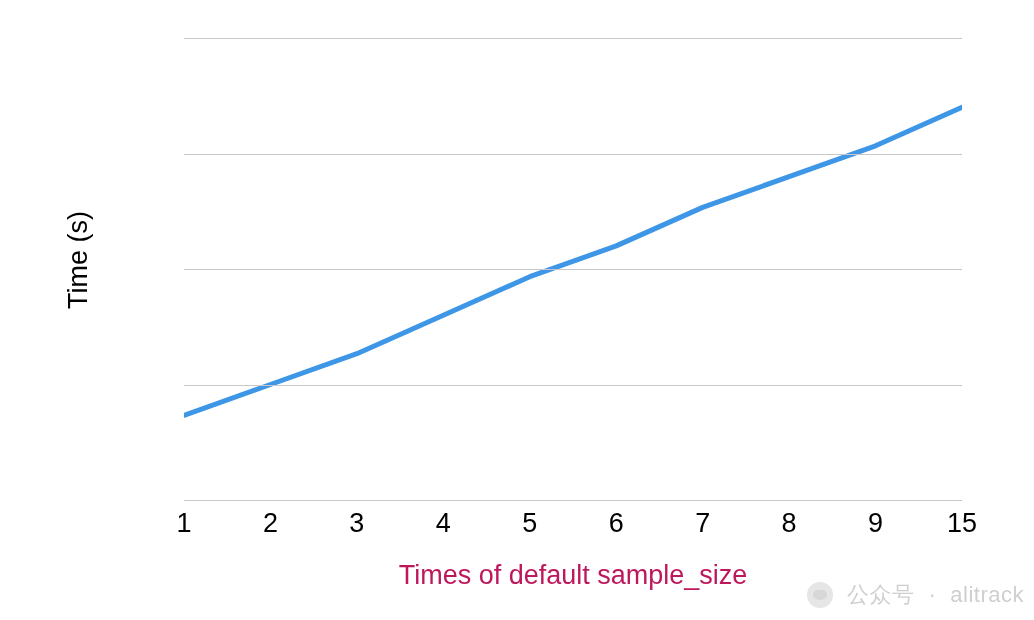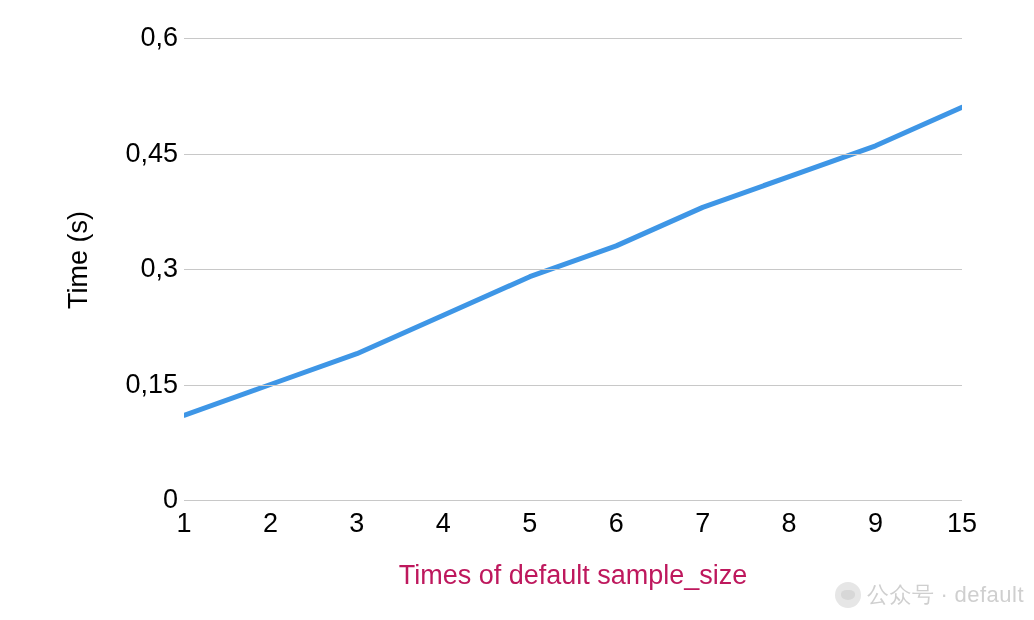--- a/index.html
+++ b/index.html
@@ -81,21 +81,21 @@
     }
     .watermark {
       position: absolute;
       right: 10px;
       bottom: 10px;
       font-size: 22px;
       color: #cfcfcf;
       letter-spacing: 0.5px;
       display: flex;
       align-items: center;
-      gap: 6px;
+      gap: 14px;
       margin-top: 34px;
     }
     .watermark .wm-icon {
       width: 26px;
       height: 26px;
       border-radius: 50%;
       background: #e6e6e6;
       display: inline-block;
       position: relative;
     }
@@ -127,27 +127,20 @@
     <div class="gridline" style="top:115.5px"></div>
     <div class="gridline" style="top:231px"></div>
     <div class="gridline" style="top:346.5px"></div>
     <div class="gridline" style="top:462px"></div>
 
     <svg id="line-svg" width="778" height="462">
       <path id="line-path" class="line-path" d="M0.00 377.30 L86.44 346.50 L172.89 315.70 L259.33 277.20 L345.78 238.70 L432.22 207.90 L518.67 169.40 L605.11 138.60 L691.56 107.80 L778.00 69.30"></path>
     </svg>
   </div>
 
-  <div class="y-ticks-col">
-    <span class="y-tick" style="top:-16px">0,6</span>
-    <span class="y-tick" style="top:99.5px">0,45</span>
-    <span class="y-tick" style="top:215px">0,3</span>
-    <span class="y-tick" style="top:330.5px">0,15</span>
-    <span class="y-tick" style="top:446px">0</span>
-  </div>
 
   <div class="x-ticks-row">
 
   <span class="x-tick" style="left: 0px;">1</span>
       <span class="x-tick" style="left: 86.4444px;">2</span>
       <span class="x-tick" style="left: 172.889px;">3</span>
       <span class="x-tick" style="left: 259.333px;">4</span>
       <span class="x-tick" style="left: 345.778px;">5</span>
       <span class="x-tick" style="left: 432.222px;">6</span>
       <span class="x-tick" style="left: 518.667px;">7</span>
@@ -156,16 +149,16 @@
       <span class="x-tick" style="left: 778px;">15</span>
     </div>
 
   <div class="y-label">Time (s)</div>
   <div class="x-label">Times of default sample_size</div>
 
   <div class="watermark">
     <span class="wm-icon"></span>
     <span>公众号</span>
     <span>·</span>
-    <span>default</span>
+    <span>alitrack</span>
   </div>
 
 </div>
 
 </body></html>

